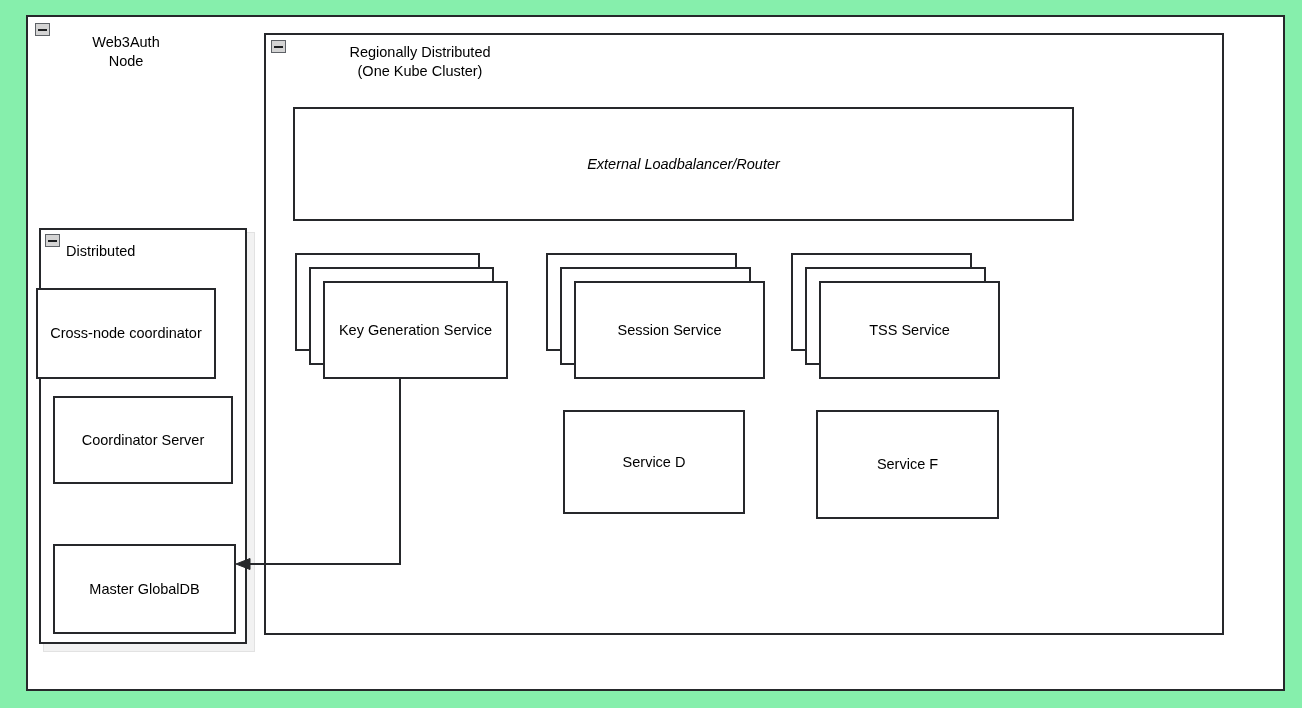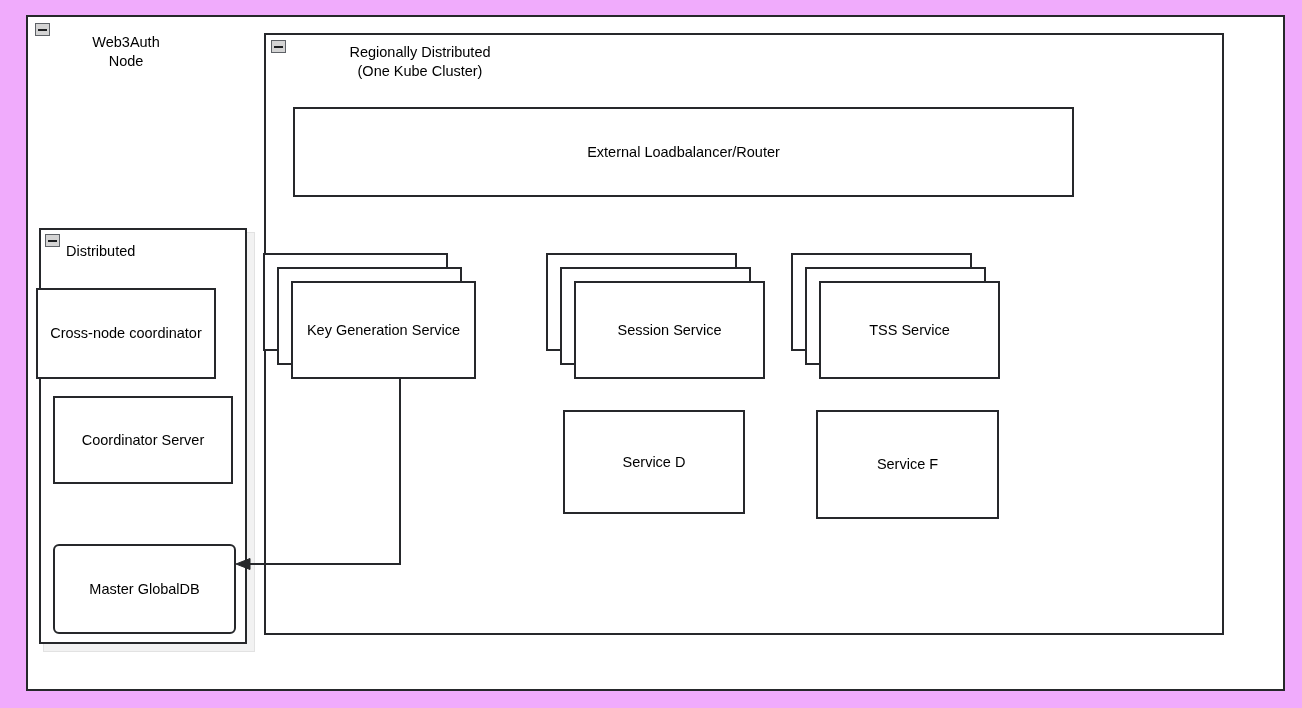--- a/index.html
+++ b/index.html
@@ -5,21 +5,21 @@
 <style>
   html, body {
     margin: 0;
     padding: 0;
     background: #ffffff;
   }
   #canvas {
     position: relative;
     width: 1302px;
     height: 708px;
-    background: #f0abfc;
+    background: #86efac;
     font-family: "Liberation Sans", sans-serif;
     overflow: hidden;
   }
 
   
   .abs { position: absolute; box-sizing: border-box; }
 
   
   .frame {
     border: 2px solid #26282b;
@@ -109,38 +109,38 @@
   <div class="ctitle" style="left:46px; top:33px; width:160px;">Web3Auth
 Node</div>
 
   <div class="abs frame" style="left:264px; top:33px; width:960px; height:602px;"></div>
 
   <div class="collapse-icon" style="left:271px; top:40px;"></div>
 
   <div class="ctitle" style="left:290px; top:43px; width:260px;">Regionally Distributed
 (One Kube Cluster)</div>
 
-  <div class="abs node" style="left:293px; top:107px; width:781px; height:90px;">External Loadbalancer/Router</div>
+  <div class="abs node" style="left:293px; top:107px; width:781px; height:114px;font-style:italic;">External Loadbalancer/Router</div>
 
   <div class="abs plate" style="left:43px; top:232px; width:212px; height:420px;"></div>
 
   <div class="abs frame" style="left:39px; top:228px; width:208px; height:416px;"></div>
 
   <div class="collapse-icon" style="left:45px; top:234px;"></div>
 
   <div class="ctitle left" style="left:66px; top:242px; width:160px;">Distributed</div>
 
   <div class="abs node" style="left:36px; top:288px; width:180px; height:91px;">Cross-node
 coordinator</div>
 
   <div class="abs node" style="left:53px; top:396px; width:180px; height:88px;">Coordinator Server</div>
 
-  <div class="abs node" style="left:53px; top:544px; width:183px; height:90px;border-radius:6px;">Master GlobalDB</div>
+  <div class="abs node" style="left:53px; top:544px; width:183px; height:90px;">Master GlobalDB</div>
 
-  <div class="stack" style="left:263px; top:253px; width:213px; height:126px;">
+  <div class="stack" style="left:295px; top:253px; width:213px; height:126px;">
     <div class="sheet s1" style="width:185px; height:98px;"></div>
     <div class="sheet s2" style="width:185px; height:98px;"></div>
     <div class="sheet s3" style="width:185px; height:98px;">Key Generation
 Service</div>
   </div>
 
   <div class="stack" style="left:546px; top:253px; width:219px; height:126px;">
     <div class="sheet s1" style="width:191px; height:98px;"></div>
     <div class="sheet s2" style="width:191px; height:98px;"></div>
     <div class="sheet s3" style="width:191px; height:98px;">Session Service</div>

